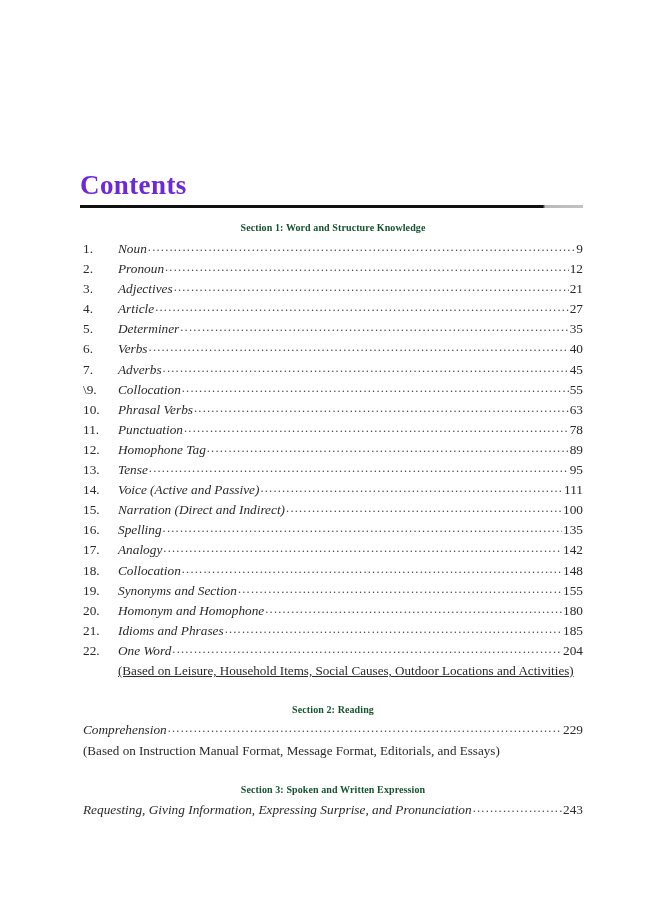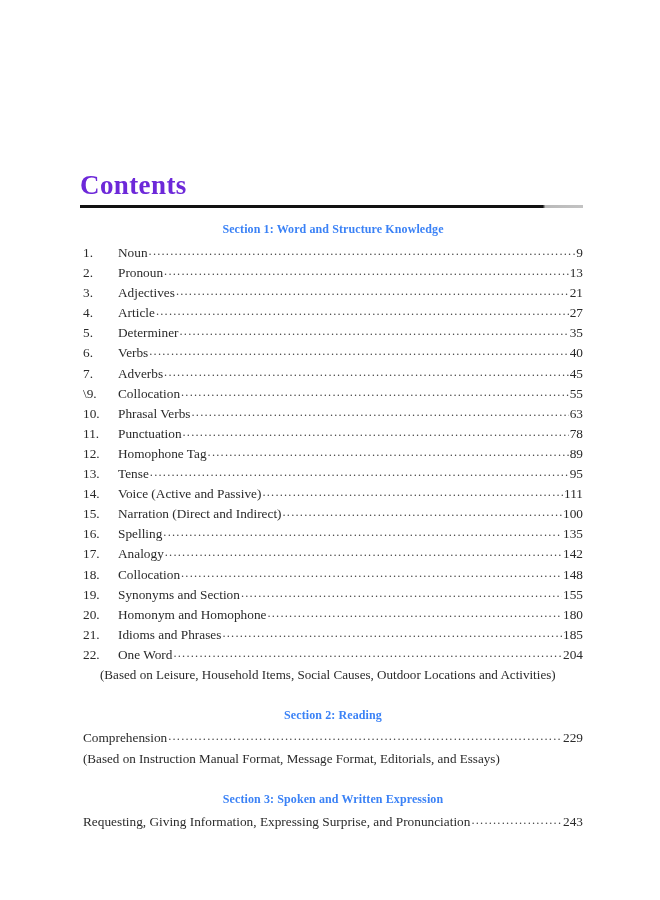--- a/index.html
+++ b/index.html
@@ -51,23 +51,23 @@
   
   .content {
     position: absolute;
     left: 83px;
     top: 222px;
     width: 500px;
   }
 
   .section-heading {
     text-align: center;
-    font-size: 12px;
+    font-size: 10px;
     font-weight: bold;
-    color: #3b82f6;
+    color: #14532d;
     letter-spacing: 0.1px;
   }
   .section-heading.s1 { margin: 0 0 6px 0; }
   .section-heading.s2 { margin: 0 0 5px 0; }
   .section-heading.s3 { margin: 0 0 5px 0; }
 
   
   ul.toc-list {
     list-style: none;
     margin: 0;
@@ -81,20 +81,21 @@
     color: #2a2a2a;
     white-space: nowrap;
   }
   .row-num {
     width: 35px;
     flex: 0 0 35px;
     font-size: 13.3px;
   }
   .row-title {
     flex: 0 0 auto;
+    font-style: italic;
   }
   .leader {
     flex: 1 1 auto;
     overflow: hidden;
     margin: 0 1px;
     position: relative;
     bottom: 2px;
     font-size: 12.5px;
     letter-spacing: 1.2px;
     color: #4a4a4a;
@@ -110,21 +111,21 @@
     font-size: 13.3px;
   }
 
   
   .note {
     font-size: 13.1px;
     line-height: 19.5px;
     color: #2a2a2a;
     white-space: nowrap;
   }
-  .note.indented { margin-left: 17px; }
+  .note.indented { margin-left: 35px; text-decoration: underline; }
 
   .gap-lg { height: 24px; }
 </style>
 </head>
 <body>
 
 <div class="page">
 
   <div class="toc-title">Contents</div>
 
@@ -138,21 +139,21 @@
         <li class="toc-row">
           <span class="row-num">1.</span>
           <span class="row-title">Noun</span>
           <span class="leader"></span>
           <span class="row-page">9</span>
         </li>
         <li class="toc-row">
           <span class="row-num">2.</span>
           <span class="row-title">Pronoun</span>
           <span class="leader"></span>
-          <span class="row-page">13</span>
+          <span class="row-page">12</span>
         </li>
         <li class="toc-row">
           <span class="row-num">3.</span>
           <span class="row-title">Adjectives</span>
           <span class="leader"></span>
           <span class="row-page">21</span>
         </li>
         <li class="toc-row">
           <span class="row-num">4.</span>
           <span class="row-title">Article</span>

